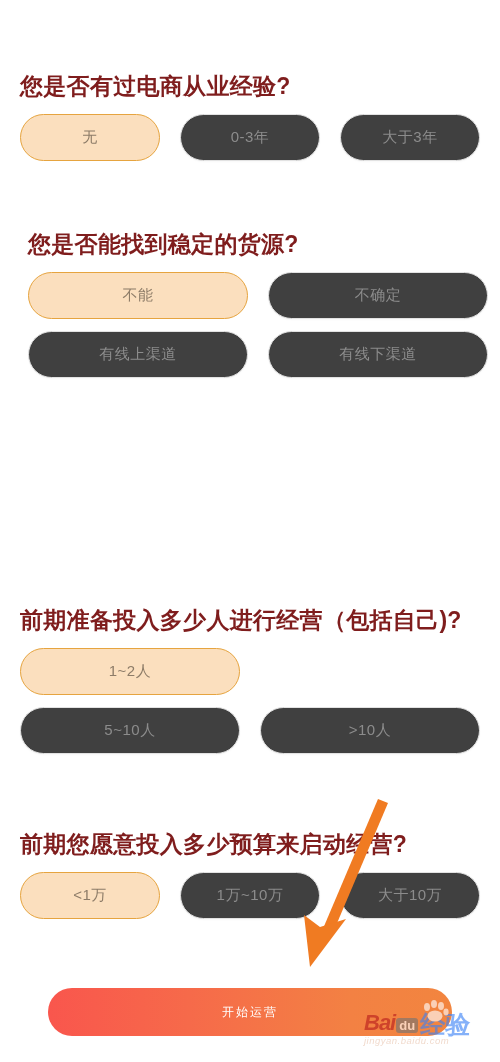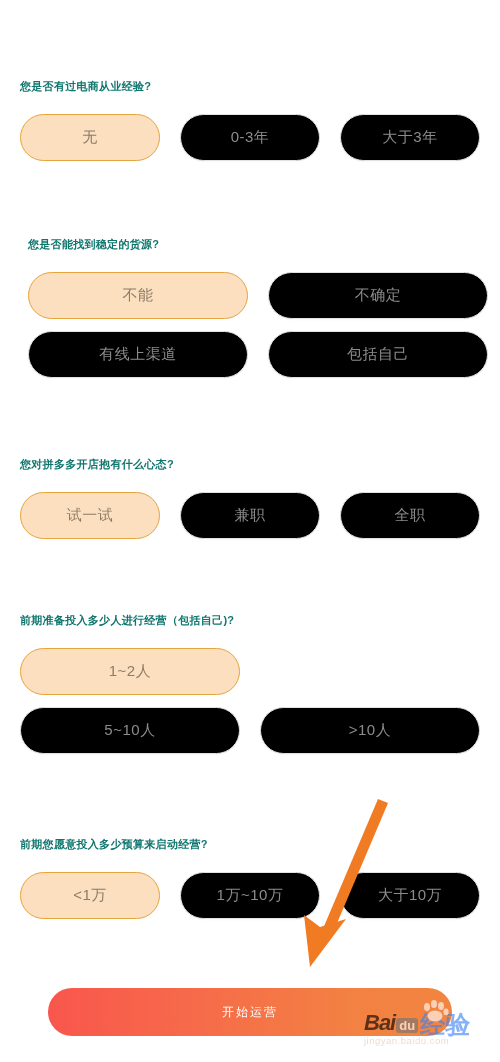--- a/index.html
+++ b/index.html
@@ -22,23 +22,23 @@
     height: 1062px;
     box-sizing: border-box;
     padding: 0 20px;
   }
   .question-block {
     position: absolute;
     left: 20px;
     width: 460px;
   }
   .q-title {
-    font-size: 11px;
-    font-weight: bold;
-    color: #0f766e;
+    font-size: 23px;
+    font-weight: bold;
+    color: #7f1d1d;
     letter-spacing: 0.3px;
     line-height: 24px;
     margin: 0 0 16px 0;
     white-space: nowrap;
   }
   .opt-row {
     display: flex;
     gap: 20px;
     margin-bottom: 12px;
   }
@@ -53,21 +53,21 @@
     justify-content: center;
     font-size: 15px;
     letter-spacing: 0.5px;
     cursor: pointer;
     user-select: none;
   }
   .cols3 .option { width: 140px; }
   .cols2 .option { width: 220px; }
 
   .option.unselected {
-    background: #000000;
+    background: #404040;
     border: 1px solid #e2e2e2;
     color: #8c8c8c;
     box-shadow: 0 1px 2px rgba(0,0,0,0.03);
   }
   .option.selected {
     background: #fbdfbe;
     border: 1.5px solid #e6a43f;
     color: #8d7c68;
   }
 
@@ -118,21 +118,21 @@
   }
   #wm-row {
     display: flex;
     align-items: flex-end;
     height: 30px;
   }
   #wm-bai {
     font-size: 22px;
     font-weight: bold;
     font-style: italic;
-    color: #000000;
+    color: #b91c1c;
     letter-spacing: -1px;
     line-height: 22px;
     text-align: right;
   }
   #wm-du {
     font-size: 13px;
     font-weight: bold;
     color: #ffffff;
     background: #737373;
     border-radius: 3px;
@@ -152,20 +152,21 @@
     left: 56px;
     top: -4px;
     width: 30px;
     height: 22px;
   }
   #wm-url {
     font-size: 9.5px;
     color: #e8c3ad;
     letter-spacing: 0.5px;
     margin-top: 1px;
+    font-style: italic;
   }
 </style>
 </head>
 <body>
 
 <div id="survey">
 
   <div class="question-block" id="q1">
     <div class="q-title">您是否有过电商从业经验?</div>
     <div class="opt-row cols3">
@@ -176,32 +177,24 @@
   </div>
 
   <div class="question-block" id="q2">
     <div class="q-title">您是否能找到稳定的货源?</div>
     <div class="opt-row cols2">
       <div class="option selected">不能</div>
       <div class="option unselected">不确定</div>
     </div>
     <div class="opt-row cols2">
       <div class="option unselected">有线上渠道</div>
-      <div class="option unselected">包括自己</div>
-    </div>
-  </div>
-
-  <div class="question-block" id="q3">
-    <div class="q-title">您对拼多多开店抱有什么心态?</div>
-    <div class="opt-row cols3">
-      <div class="option selected">试一试</div>
-      <div class="option unselected">兼职</div>
-      <div class="option unselected">全职</div>
-    </div>
-  </div>
+      <div class="option unselected">有线下渠道</div>
+    </div>
+  </div>
+
 
   <div class="question-block" id="q4">
     <div class="q-title">前期准备投入多少人进行经营（包括自己)?</div>
     <div class="opt-row cols2">
       <div class="option selected">1~2人</div>
     </div>
     <div class="opt-row cols2">
       <div class="option unselected">5~10人</div>
       <div class="option unselected">&gt;10人</div>
     </div>

